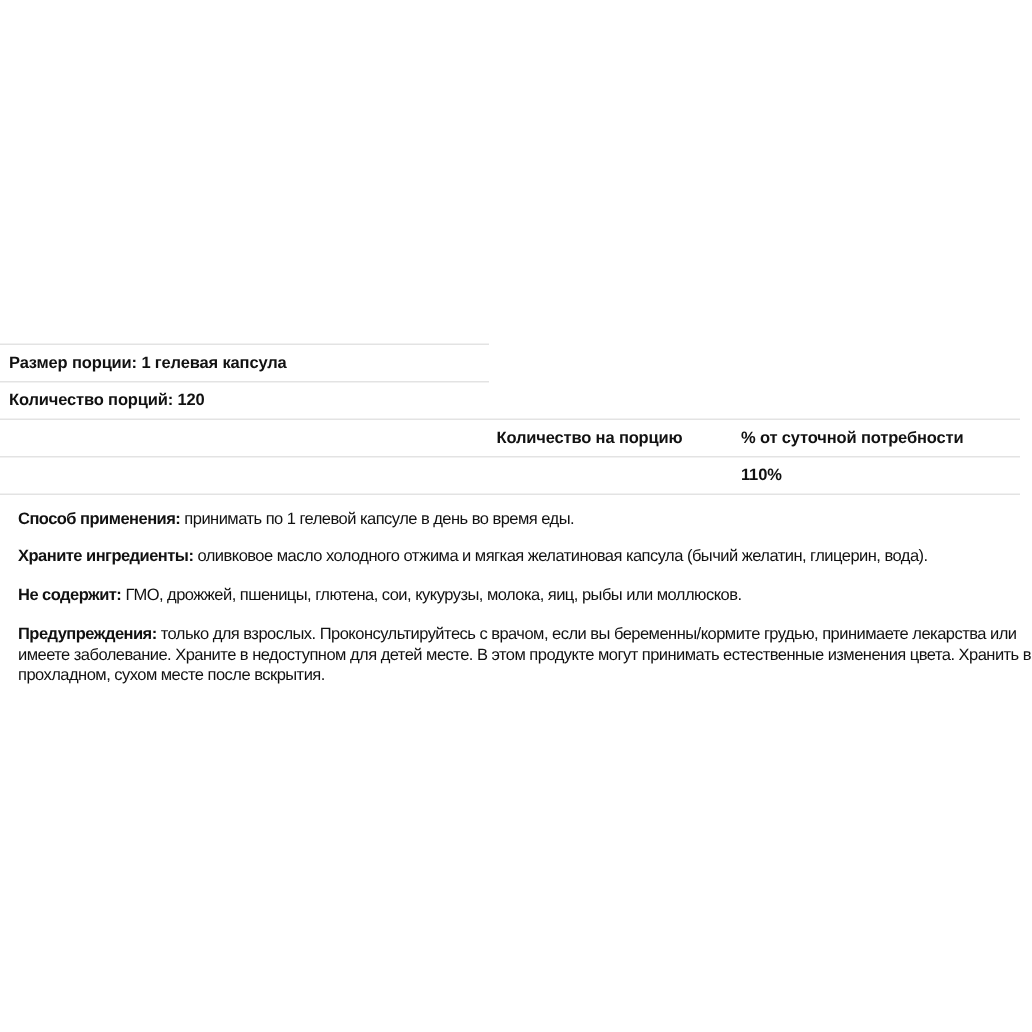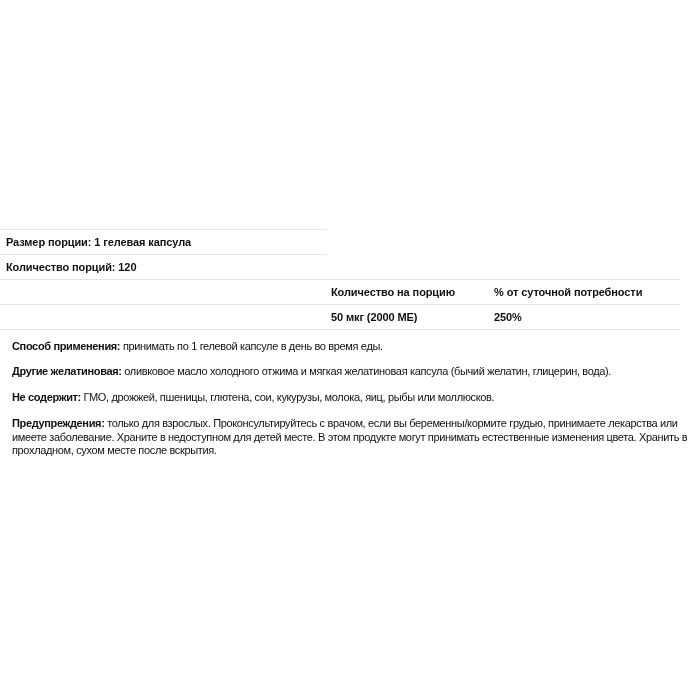--- a/index.html
+++ b/index.html
@@ -79,31 +79,30 @@
   </div>
   <div class="row short">
     <span class="cell c1">Количество порций: 120</span>
   </div>
   <div class="row">
     <span class="cell c1"></span>
     <span class="cell c2">Количество на порцию</span>
     <span class="cell c3">% от суточной потребности</span>
   </div>
   <div class="row last">
-    <span class="cell c2">50 мкг (2000 МЕ)</span>
-    <span class="cell c3">250%</span>
+    <span class="cell c3">110%</span>
   </div>
 </div>
 
 <div class="notes">
   <p class="n1">
     <span class="label">Способ применения:</span><span class="val"> принимать по 1 гелевой капсуле в день во время еды.</span>
   </p>
   <p class="n2">
-    <span class="label">Другие желатиновая:</span><span class="val"> оливковое масло холодного отжима и мягкая желатиновая капсула (бычий желатин, глицерин, вода).</span>
+    <span class="label">Храните ингредиенты:</span><span class="val"> оливковое масло холодного отжима и мягкая желатиновая капсула (бычий желатин, глицерин, вода).</span>
   </p>
   <p class="n3">
     <span class="label">Не содержит:</span><span class="val"> ГМО, дрожжей, пшеницы, глютена, сои, кукурузы, молока, яиц, рыбы или моллюсков.</span>
   </p>
   <p class="n4 multi">
     <span class="label">Предупреждения:</span><span class="val"> только для взрослых. Проконсультируйтесь с врачом, если вы беременны/кормите грудью, принимаете лекарства или имеете заболевание. Храните в недоступном для детей месте. В этом продукте могут принимать естественные изменения цвета. Хранить в прохладном, сухом месте после вскрытия.</span>
   </p>
 </div>
 
 </body></html>

